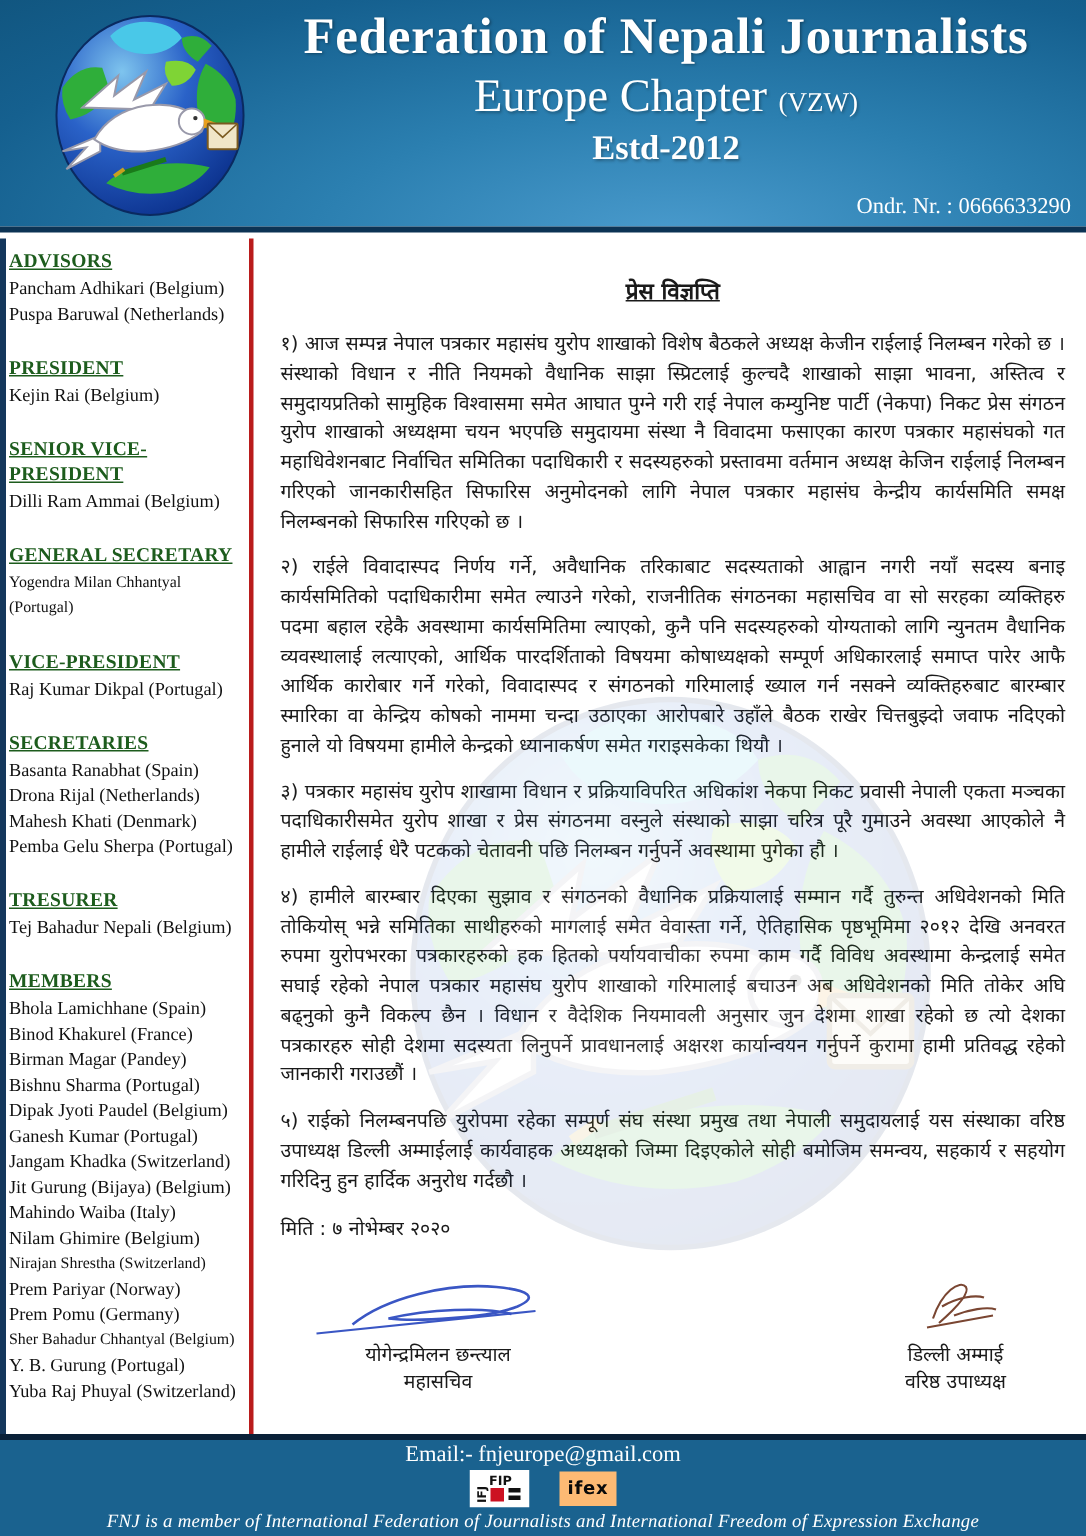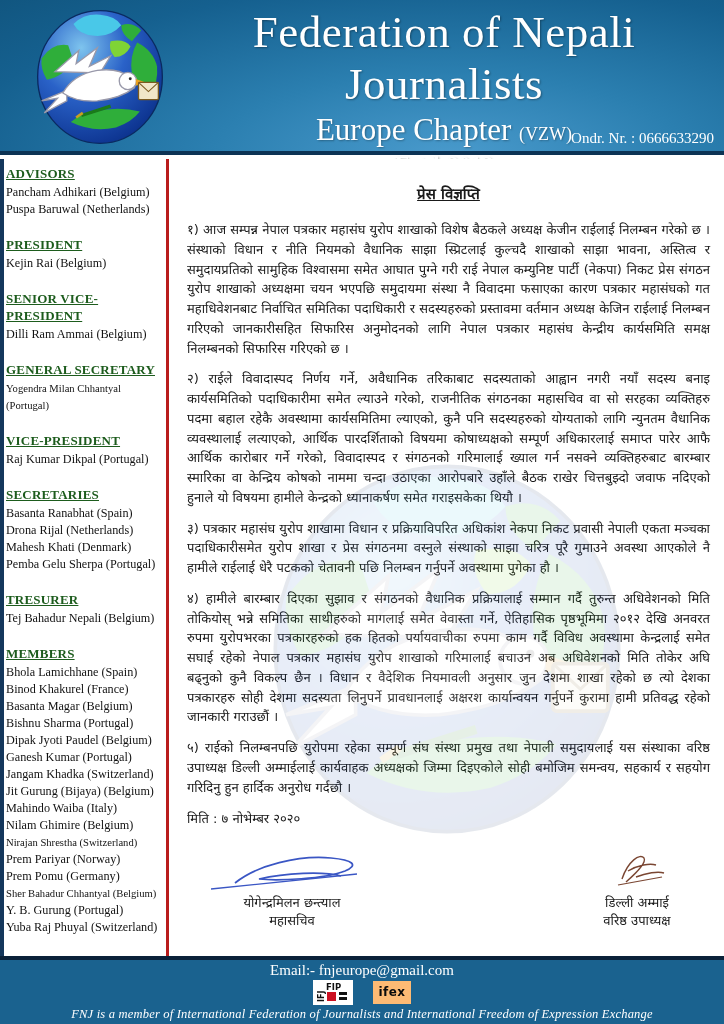--- a/index.html
+++ b/index.html
@@ -10,21 +10,21 @@
     font-family:"Liberation Serif", serif; color:#1a1a1a;
   }
   
   .hdr {
     position:absolute; top:0; left:0; width:724px; height:155px;
     background:radial-gradient(ellipse at 62% 105%, #4a9bcd 0%, #2b7fb0 38%, #15608f 78%, #115680 100%);
     border-bottom:4px solid #0c3354;
   }
   .hdr-logo { position:absolute; left:32px; top:8px; width:136px; height:138px; }
   .hdr-text { position:absolute; left:170px; top:6px; width:548px; text-align:center; color:#ffffff; }
-  .org-title { font-size:45px; font-weight:normal; letter-spacing:0.5px; text-shadow:1px 1px 2px rgba(0,0,0,0.35); }
+  .org-title { font-size:34px; font-weight:bold; letter-spacing:0.5px; text-shadow:1px 1px 2px rgba(0,0,0,0.35); }
   .chapter { font-size:31px; margin-top:2px; text-shadow:1px 1px 2px rgba(0,0,0,0.3); }
   .chapter .vzw { font-size:18px; }
   .estd { font-size:23px; font-weight:bold; margin-top:4px; text-shadow:1px 1px 2px rgba(0,0,0,0.3); }
   .regno { position:absolute; right:10px; bottom:4px; color:#ffffff; font-size:15px; }
   
   .body-row {
     position:absolute; top:159px; left:0; right:0; bottom:68px;
     display:flex; background:#ffffff;
   }
   .sidebar {
@@ -165,21 +165,21 @@
           <div class="sb-name">Pemba Gelu Sherpa (Portugal)</div>
         </section>
         <section class="sb-sec">
           <div class="sb-head">TRESURER</div>
           <div class="sb-name">Tej Bahadur Nepali (Belgium)</div>
         </section>
         <section class="sb-sec">
           <div class="sb-head">MEMBERS</div>
           <div class="sb-name">Bhola Lamichhane (Spain)</div>
           <div class="sb-name">Binod Khakurel (France)</div>
-          <div class="sb-name">Basanta Magar (Belgium)</div>
+          <div class="sb-name">Birman Magar (Pandey)</div>
           <div class="sb-name">Bishnu Sharma (Portugal)</div>
           <div class="sb-name">Dipak Jyoti Paudel (Belgium)</div>
           <div class="sb-name">Ganesh Kumar (Portugal)</div>
           <div class="sb-name">Jangam Khadka (Switzerland)</div>
           <div class="sb-name">Jit Gurung (Bijaya) (Belgium)</div>
           <div class="sb-name">Mahindo Waiba (Italy)</div>
           <div class="sb-name">Nilam Ghimire (Belgium)</div>
           <div class="sb-name sm">Nirajan Shrestha (Switzerland)</div>
           <div class="sb-name">Prem Pariyar (Norway)</div>
           <div class="sb-name">Prem Pomu (Germany)</div>

